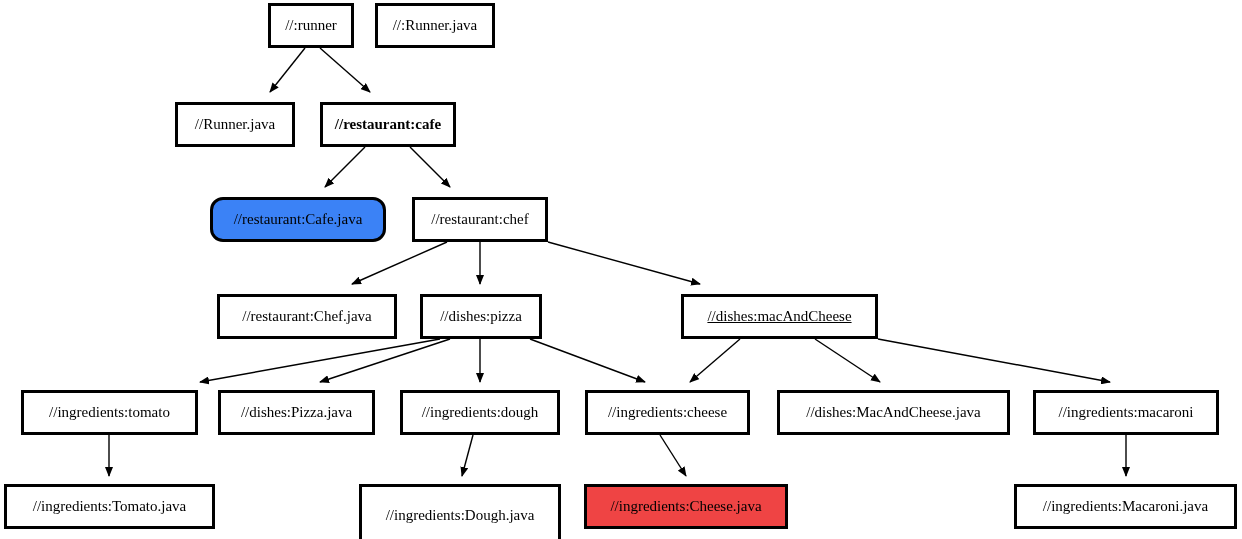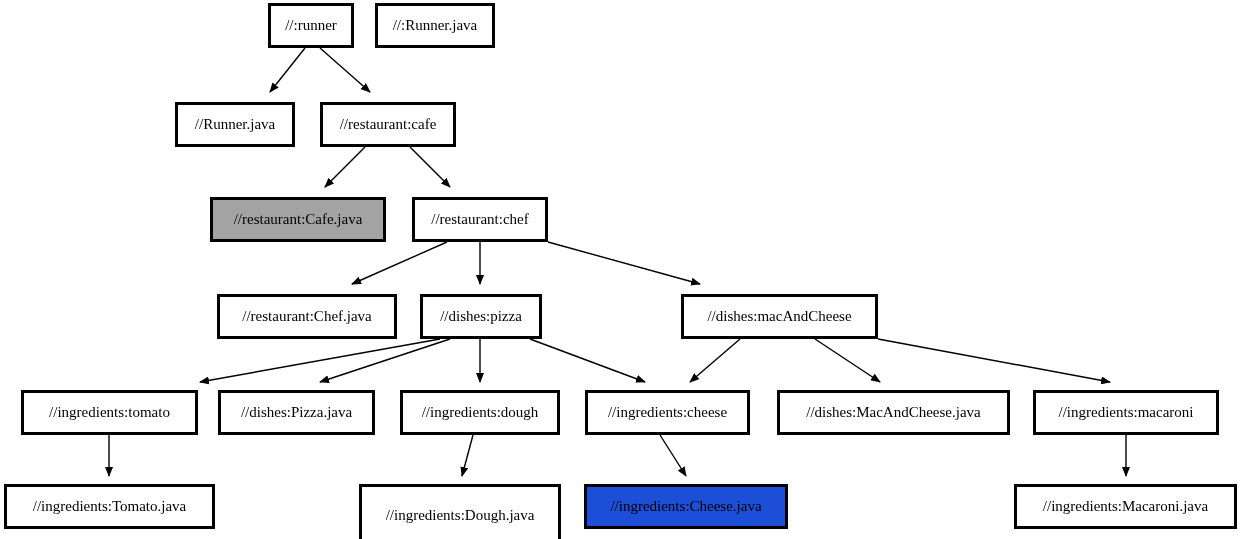--- a/index.html
+++ b/index.html
@@ -77,36 +77,36 @@
   <div id="nodes-layer">
       <div class="node-box" style="left: 268px; top: 3px; width: 86px; height: 45px; border-color: rgb(0, 0, 0); background: rgb(255, 255, 255);">
         <span class="node-label">//:runner</span>
       </div>
       <div class="node-box" style="left: 375px; top: 3px; width: 120px; height: 45px; border-color: rgb(0, 0, 0); background: rgb(255, 255, 255);">
         <span class="node-label">//:Runner.java</span>
       </div>
       <div class="node-box" style="left: 175px; top: 102px; width: 120px; height: 45px; border-color: rgb(0, 0, 0); background: rgb(255, 255, 255);">
         <span class="node-label">//Runner.java</span>
       </div>
-      <div class="node-box" style="left: 320px; top: 102px; width: 136px; height: 45px; border-color: rgb(0, 0, 0); background: rgb(255, 255, 255);">
+      <div class="node-box" style="left: 320px; top: 102px; width: 136px; height: 45px; border-color: rgb(0, 0, 0); background: rgb(255, 255, 255); font-weight: bold;">
         <span class="node-label">//restaurant:cafe</span>
       </div>
-      <div class="node-box" style="left: 210px; top: 197px; width: 176px; height: 45px; border-color: rgb(0, 0, 0); background: #a3a3a3;">
+      <div class="node-box" style="left: 210px; top: 197px; width: 176px; height: 45px; border-color: rgb(0, 0, 0); background: #3b82f6; border-radius: 13px;">
         <span class="node-label">//restaurant:Cafe.java</span>
       </div>
       <div class="node-box" style="left: 412px; top: 197px; width: 136px; height: 45px; border-color: rgb(0, 0, 0); background: rgb(255, 255, 255); justify-content: center;">
         <span class="node-label">//restaurant:chef</span>
       </div>
       <div class="node-box" style="left: 217px; top: 294px; width: 180px; height: 45px; border-color: rgb(0, 0, 0); background: rgb(255, 255, 255);">
         <span class="node-label">//restaurant:Chef.java</span>
       </div>
       <div class="node-box" style="left: 420px; top: 294px; width: 122px; height: 45px; border-color: rgb(0, 0, 0); background: rgb(255, 255, 255);">
         <span class="node-label">//dishes:pizza</span>
       </div>
-      <div class="node-box" style="left: 681px; top: 294px; width: 197px; height: 45px; border-color: rgb(0, 0, 0); background: rgb(255, 255, 255);">
+      <div class="node-box" style="left: 681px; top: 294px; width: 197px; height: 45px; border-color: rgb(0, 0, 0); background: rgb(255, 255, 255); text-decoration: underline;">
         <span class="node-label">//dishes:macAndCheese</span>
       </div>
       <div class="node-box" style="left: 21px; top: 390px; width: 177px; height: 45px; border-color: rgb(0, 0, 0); background: rgb(255, 255, 255);">
         <span class="node-label">//ingredients:tomato</span>
       </div>
       <div class="node-box" style="left: 218px; top: 390px; width: 157px; height: 45px; border-color: rgb(0, 0, 0); background: rgb(255, 255, 255);">
         <span class="node-label">//dishes:Pizza.java</span>
       </div>
       <div class="node-box" style="left: 400px; top: 390px; width: 160px; height: 45px; border-color: rgb(0, 0, 0); background: rgb(255, 255, 255);">
         <span class="node-label">//ingredients:dough</span>
@@ -119,21 +119,21 @@
       </div>
       <div class="node-box" style="left: 1033px; top: 390px; width: 186px; height: 45px; border-color: rgb(0, 0, 0); background: rgb(255, 255, 255);">
         <span class="node-label">//ingredients:macaroni</span>
       </div>
       <div class="node-box" style="left: 4px; top: 484px; width: 211px; height: 45px; border-color: rgb(0, 0, 0); background: rgb(255, 255, 255);">
         <span class="node-label">//ingredients:Tomato.java</span>
       </div>
       <div class="node-box" style="left: 359px; top: 484px; width: 202px; height: 62px; border-color: rgb(0, 0, 0); background: rgb(255, 255, 255);">
         <span class="node-label">//ingredients:Dough.java</span>
       </div>
-      <div class="node-box" style="left: 584px; top: 484px; width: 204px; height: 45px; border-color: rgb(0, 0, 0); background: #1d4ed8;">
+      <div class="node-box" style="left: 584px; top: 484px; width: 204px; height: 45px; border-color: rgb(0, 0, 0); background: #ef4444;">
         <span class="node-label">//ingredients:Cheese.java</span>
       </div>
       <div class="node-box" style="left: 1014px; top: 484px; width: 223px; height: 45px; border-color: rgb(0, 0, 0); background: rgb(255, 255, 255);">
         <span class="node-label">//ingredients:Macaroni.java</span>
       </div>
     </div>
 
 </div>
 
 </body></html>

